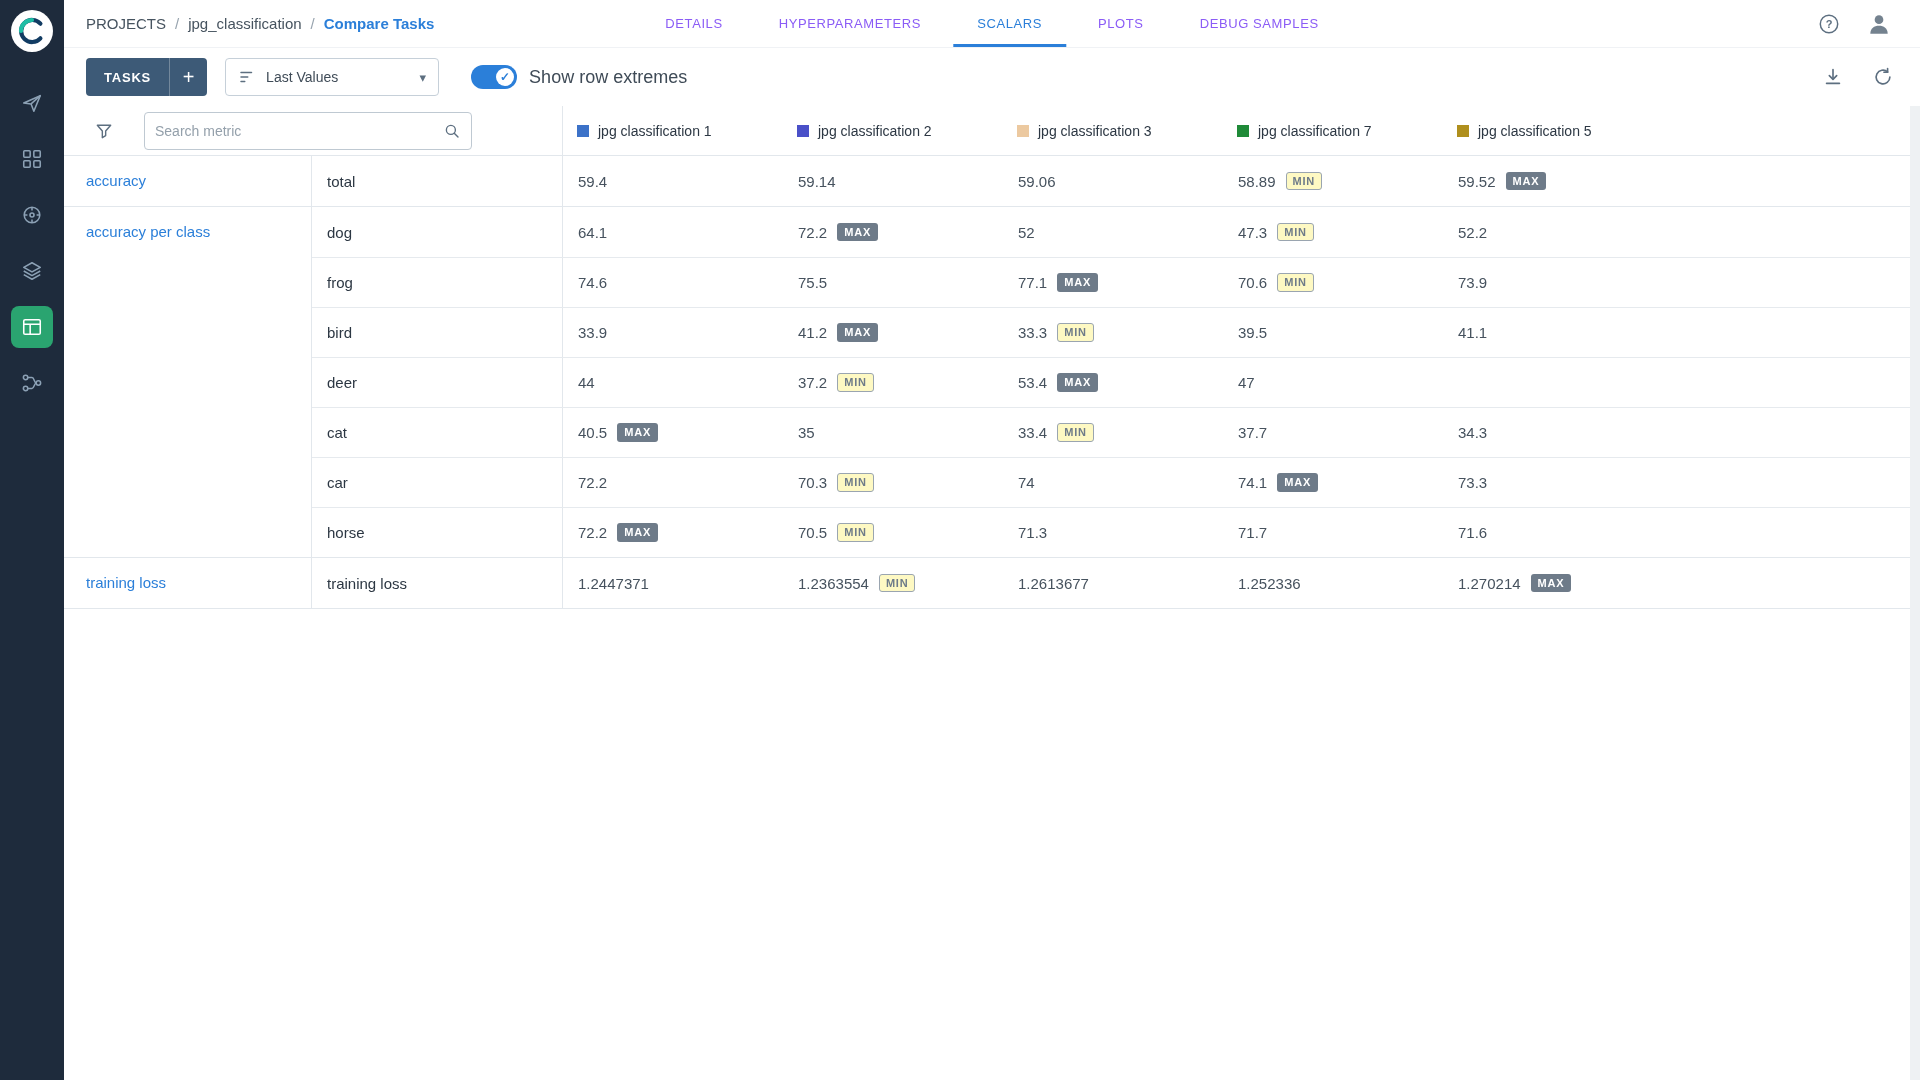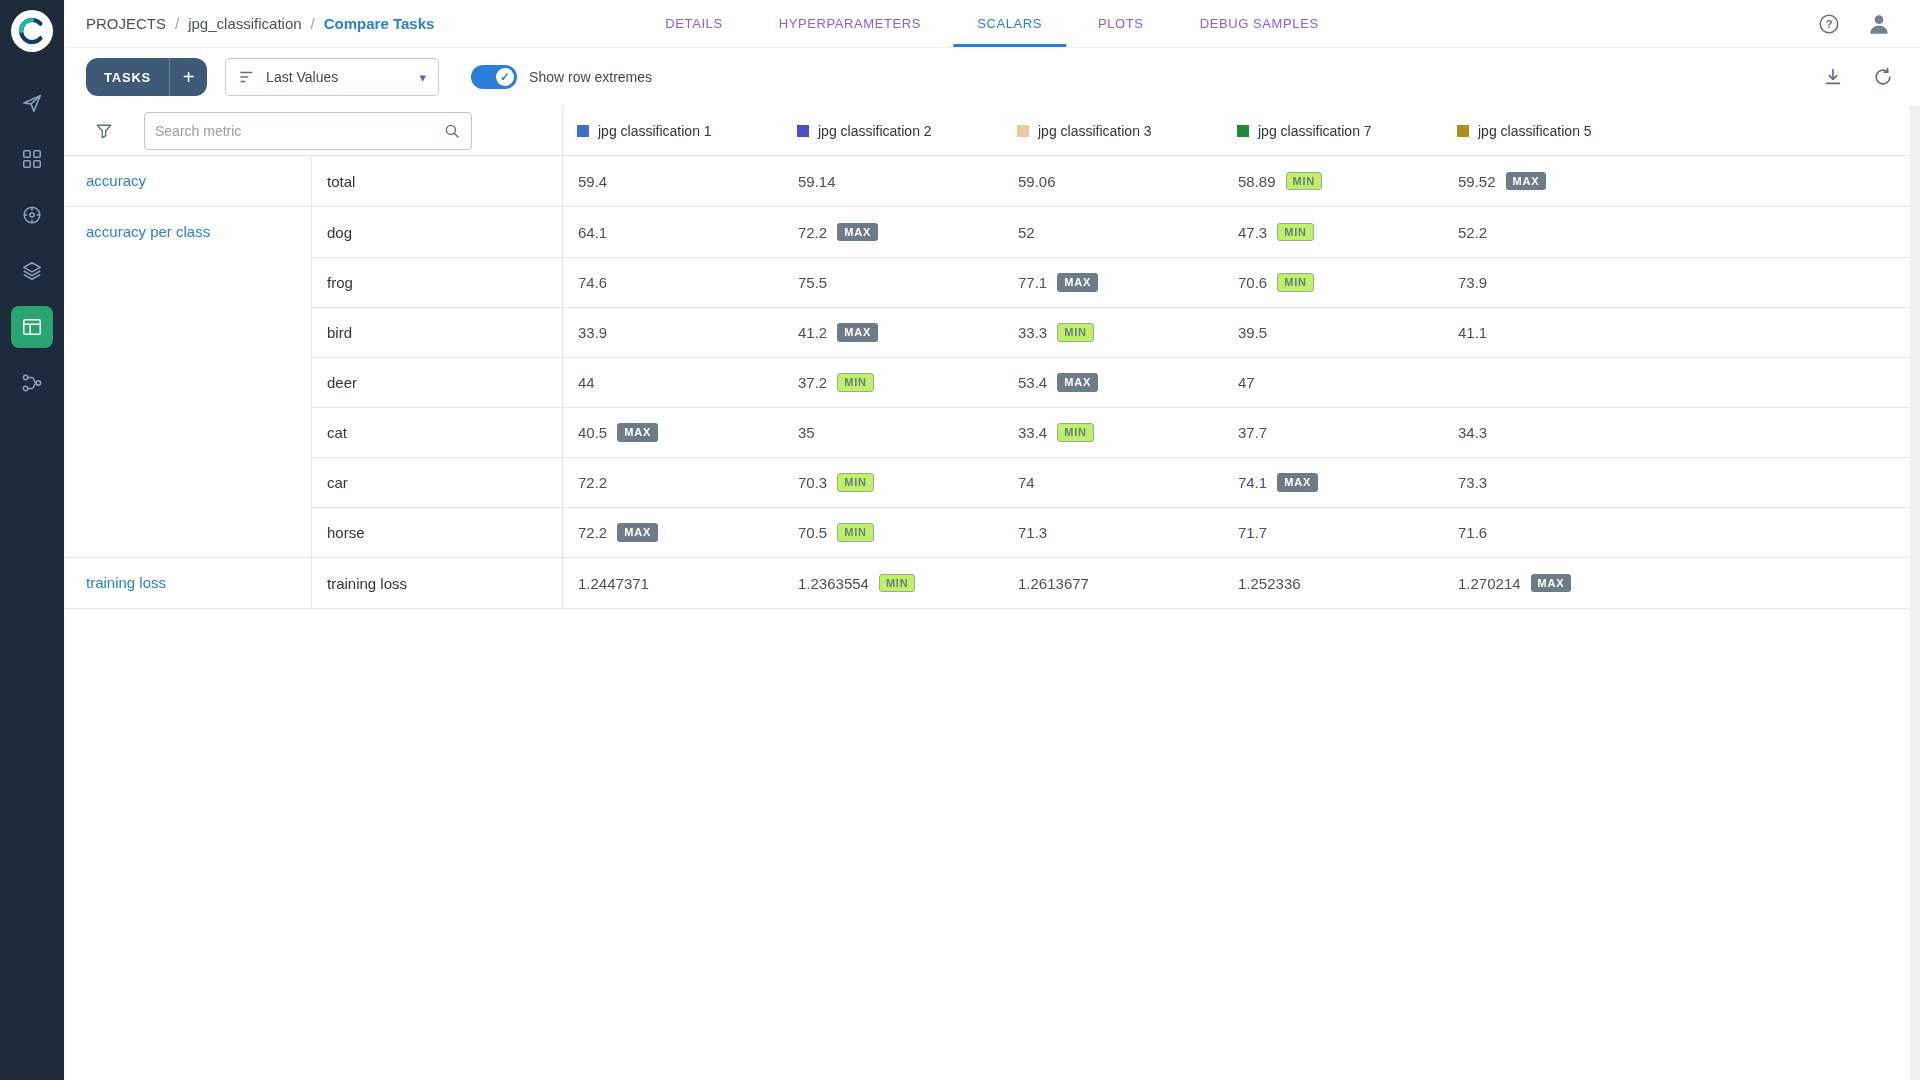--- a/index.html
+++ b/index.html
@@ -33,37 +33,37 @@
     letter-spacing: 0.6px; color: #8b5cf6; cursor: pointer; position: relative; }
   .tab.active { color: #2b7fd9; }
   .tab.active::after { content: ''; position: absolute; left: 4px; right: 4px; bottom: 0;
     height: 3px; background: #2b7fd9; }
   .topbar-actions { margin-left: auto; display: flex; align-items: center; gap: 26px; color: #5d6f80; }
   .icon-btn { cursor: pointer; display: flex; align-items: center; justify-content: center; }
 
   
   .toolbar { height: 58px; display: flex; align-items: center; padding: 0 26px 0 22px;
     gap: 18px; flex-shrink: 0; }
-  .tasks-btn { display: flex; height: 38px; border-radius: 12px; overflow: hidden;
+  .tasks-btn { display: flex; height: 38px; border-radius: 4px; overflow: hidden;
     background: #3d5a77; color: #fff; cursor: pointer; }
   .tasks-label { padding: 0 18px; display: flex; align-items: center; font-size: 13px;
     letter-spacing: 0.8px; font-weight: bold; }
   .tasks-plus { width: 38px; display: flex; align-items: center; justify-content: center;
     border-left: 1px solid rgba(255,255,255,0.28); font-size: 20px; cursor: pointer; }
   .dropdown { height: 38px; min-width: 214px; border: 1px solid #c6d0d9; border-radius: 4px;
     display: flex; align-items: center; padding: 0 12px; gap: 10px; font-size: 14px;
     color: #3f4b57; cursor: pointer; background: #fff; }
   .dropdown .caret { margin-left: auto; color: #5d6f80; font-size: 13px; }
   .toggle-wrap { display: flex; align-items: center; gap: 12px; margin-left: 14px; }
   .switch { width: 46px; height: 24px; border-radius: 12px; background: #2b7fd9;
     position: relative; cursor: pointer; }
   .knob { position: absolute; right: 3px; top: 3px; width: 18px; height: 18px; border-radius: 50%;
     background: #fff; color: #2b7fd9; font-size: 12px; display: flex; align-items: center;
     justify-content: center; font-weight: bold; }
-  .toggle-label { font-size: 14px; color: #3f4b57; }
+  .toggle-label { font-size: 18px; color: #3f4b57; }
   .toolbar-right { margin-left: auto; display: flex; align-items: center; gap: 28px; color: #5d6f80; }
 
   
   .table-area { position: relative; flex: 1; }
   .table-header { display: grid; grid-template-columns: 499px repeat(5, 220px); height: 50px;
     border-bottom: 1px solid #e2e7ec; }
   .search-zone { display: flex; align-items: center; padding-left: 30px; gap: 30px;
     border-right: 1px solid #e2e7ec; height: 100%; color: #5d6f80; }
   .search-box { width: 328px; height: 38px; border: 1px solid #bfc9d2; border-radius: 4px;
     display: flex; align-items: center; padding: 0 10px; gap: 8px; background: #fff; }
@@ -79,21 +79,21 @@
   .metric-link { color: #2b7fd9; font-size: 15px; text-decoration: none; cursor: pointer; }
   .vrow { display: grid; grid-template-columns: 251px repeat(5, 220px); height: 50px; }
   .vrow + .vrow { border-top: 1px solid #e6eaee; }
   .variant-cell { display: flex; align-items: center; padding-left: 15px; font-size: 15px;
     color: #2c3743; border-right: 1px solid #e2e7ec; height: 100%; }
   .value-cell { display: flex; align-items: center; gap: 10px; padding-left: 15px;
     font-size: 15px; color: #46525e; }
   .badge { font-size: 11px; font-weight: bold; letter-spacing: 0.8px; padding: 3px 7px;
     border-radius: 3px; line-height: 1.1; }
   .badge.max { background: #6e7b89; color: #fff; }
-  .badge.min { background: #bef264; color: #6e7b89; border: 1px solid #9aa5b0; padding: 2px 6px; }
+  .badge.min { background: #fef9c3; color: #6e7b89; border: 1px solid #9aa5b0; padding: 2px 6px; }
 
   .scroll-track { position: absolute; right: 0; top: 0; bottom: -458px; width: 10px;
     background: #eef1f3; cursor: pointer; }
 </style>
 </head>
 <body>
 
 <div class="app">
 
   <aside class="sidebar">

